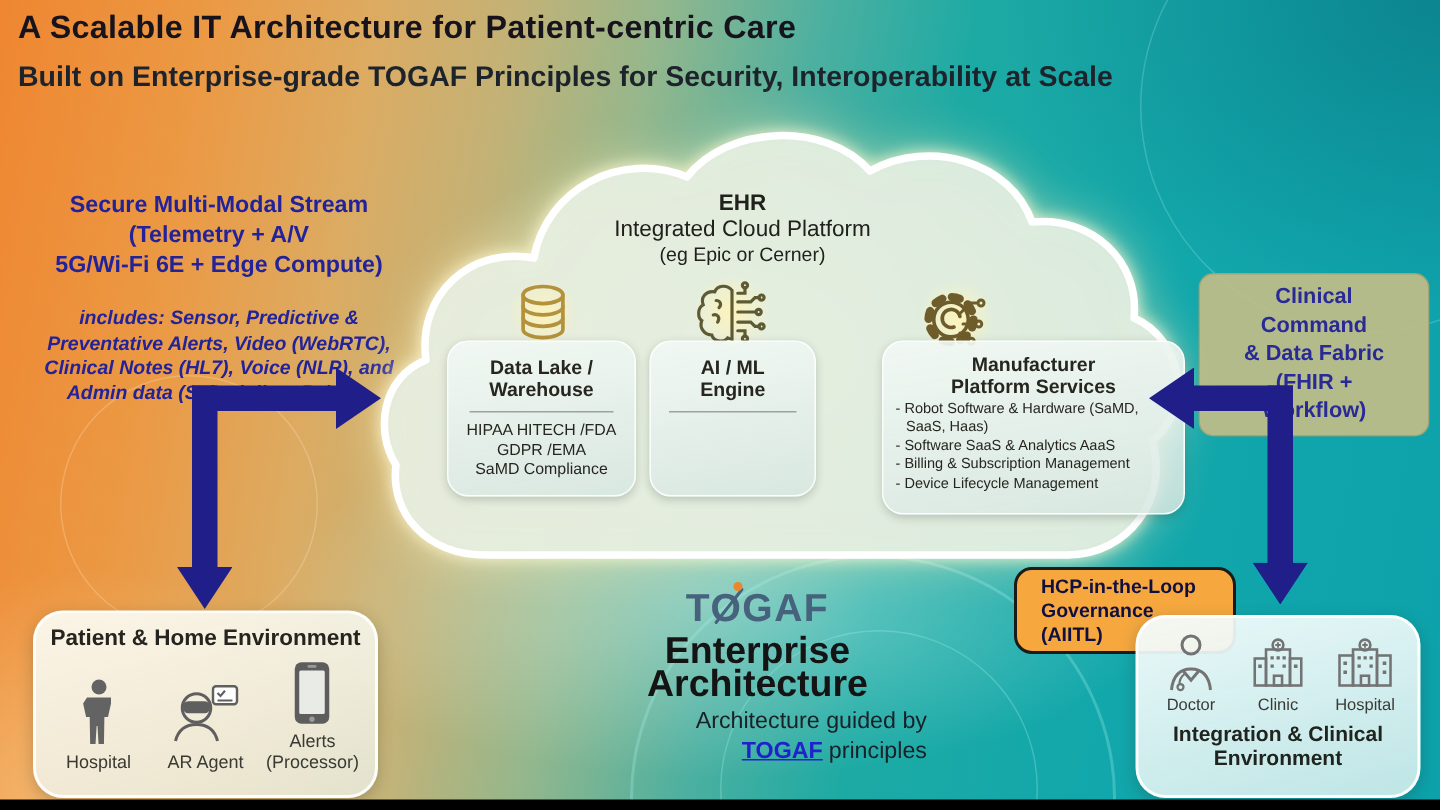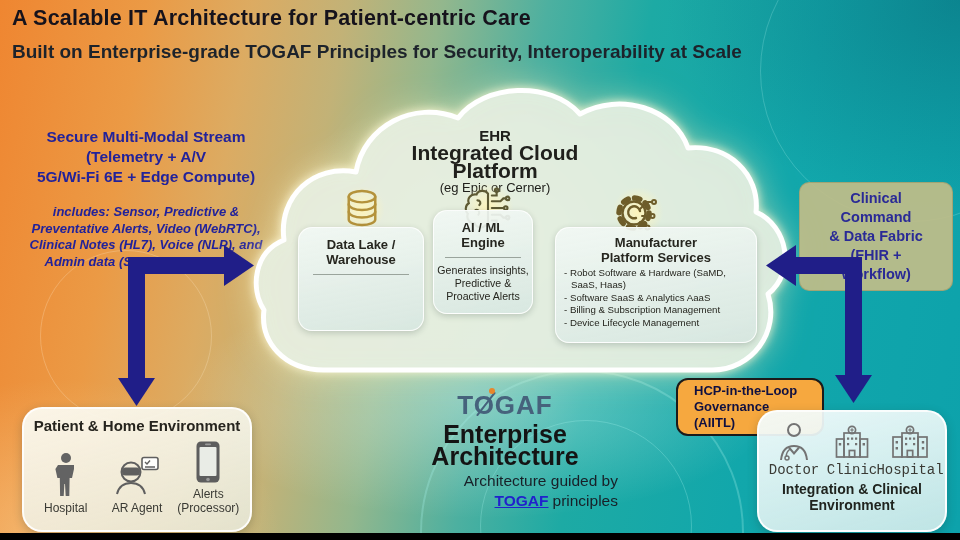--- a/index.html
+++ b/index.html
@@ -29,21 +29,21 @@
   
   .stream{left:0;top:127px;width:292px;text-align:center;color:#22229a;}
   .stream .h{font-size:15.5px;font-weight:bold;line-height:20px;}
   .stream .d{font-size:13px;font-weight:bold;font-style:italic;line-height:16.5px;margin-top:17px;}
 
   
   .cloud-svg{left:246px;top:84px;overflow:visible;
     filter:drop-shadow(0 0 5px rgba(255,250,215,0.95)) drop-shadow(0 0 16px rgba(255,240,185,0.55));}
   .cloud-head{left:370px;top:127px;width:250px;text-align:center;color:#20201c;}
   .cloud-head .t1{font-size:15px;font-weight:bold;line-height:17px;}
-  .cloud-head .t2{font-size:21px;font-weight:bold;line-height:18px;}
+  .cloud-head .t2{font-size:15px;font-weight:normal;line-height:18px;}
   .cloud-head .t3{font-size:13px;line-height:15px;}
 
   .cbox{position:absolute;border-radius:14px;
     background:linear-gradient(170deg,rgba(242,248,244,0.93),rgba(214,230,224,0.85));
     border:1.5px solid rgba(255,255,255,0.85);
     box-shadow:0 2px 6px rgba(40,60,55,0.22);
     color:#26261f;text-align:center;box-sizing:border-box;}
   .cbox .bt{font-size:13px;font-weight:bold;line-height:15px;margin-top:9px;}
   .cbox hr{border:none;border-top:1px solid #9aa49c;width:78%;margin:7px auto 6px;}
   .cbox .bb{font-size:10.6px;line-height:13px;}
@@ -89,21 +89,21 @@
 
   
   .badge{left:676px;top:378px;width:148px;box-sizing:border-box;padding:3px 16px;
     background:#f6a83f;border:2.5px solid #1b1b1b;border-radius:12px;
     font-size:13px;font-weight:bold;line-height:16px;color:#101040;}
 
   
   .clinical{left:757px;top:410px;width:190px;height:122px;
     background:linear-gradient(165deg,rgba(244,252,252,0.95),rgba(222,240,239,0.85));}
   .clinical .ct{font-size:14px;font-weight:bold;line-height:16.5px;color:#20241f;text-align:center;margin-top:3px;}
-  .clinical .ilabel{font-size:14px;margin-top:2px;font-family:Liberation Mono, monospace;}
+  .clinical .ilabel{font-size:11px;margin-top:2px;}
   .clinical .icon-row{margin-top:10px;}
 
   .blackbar{left:0;top:533px;width:960px;height:7px;background:#000;}
 </style>
 </head>
 <body>
 
 <div class="stage">
 
   <div class="arc a1"></div>
@@ -171,30 +171,30 @@
         <circle cx="37.5" cy="26" r="2" stroke-width="2"></circle>
       <path d="M25 32 l5 4" stroke-width="2"></path>
         <circle cx="32.5" cy="37.5" r="2" stroke-width="2"></circle>
     </svg>
   </div>
 
   <div class="cbox" style="left:298px;top:227px;width:126px;height:104px;">
     <div class="bt" data-bind="cloud.boxes.0.title">Data Lake /
 Warehouse</div>
     <hr>
-  </div>
-  <div class="cbox" style="left:433px;top:210px;width:100px;height:104px;">
+    <div class="bb" data-bind="cloud.boxes.0.body">HIPAA HITECH /FDA
+GDPR /EMA
+SaMD Compliance</div>
+  </div>
+  <div class="cbox" style="left:433px;top:227px;width:111px;height:104px;">
     <div class="bt" data-bind="cloud.boxes.1.title">AI / ML
 Engine</div>
     <hr>
-    <div class="bb" data-bind="cloud.boxes.1.body">Generates insights,
-Predictive &amp;
-Proactive Alerts</div>
-  </div>
-  <div class="cbox" style="left:555px;top:227px;width:202px;height:116px;">
+  </div>
+  <div class="cbox" style="left:588px;top:227px;width:202px;height:116px;">
     <div class="bt" style="margin-top:7px;" data-bind="cloud.boxes.2.title">Manufacturer
 Platform Services</div>
     <div class="bullets">
       <span class="bullet" data-bind="cloud.boxes.2.items.0">Robot Software &amp; Hardware (SaMD, SaaS, Haas)</span>
       <span class="bullet" data-bind="cloud.boxes.2.items.1">Software SaaS &amp; Analytics AaaS</span>
       <span class="bullet" data-bind="cloud.boxes.2.items.2">Billing &amp; Subscription Management</span>
       <span class="bullet" data-bind="cloud.boxes.2.items.3">Device Lifecycle Management</span>
     </div>
   </div>
 

